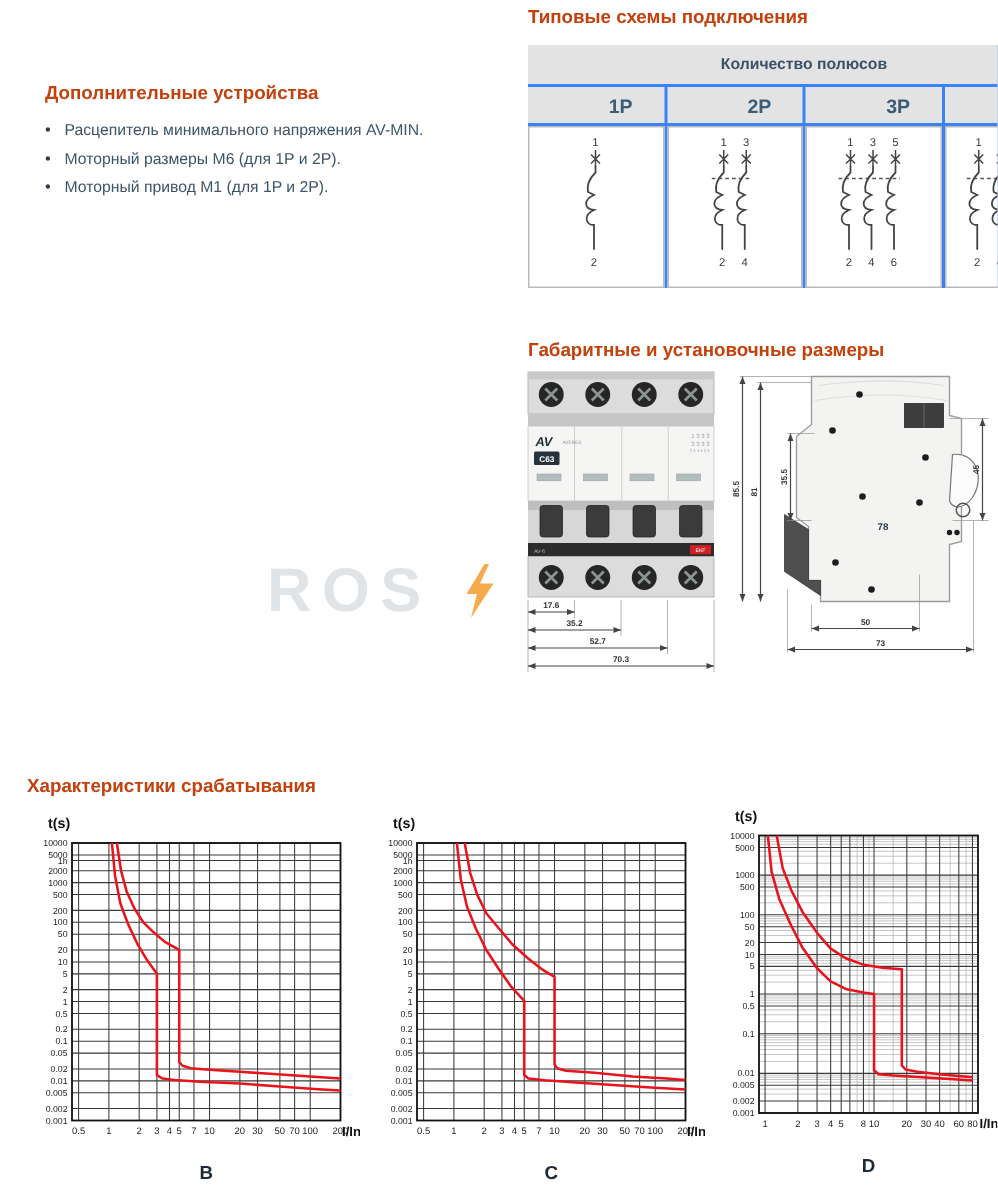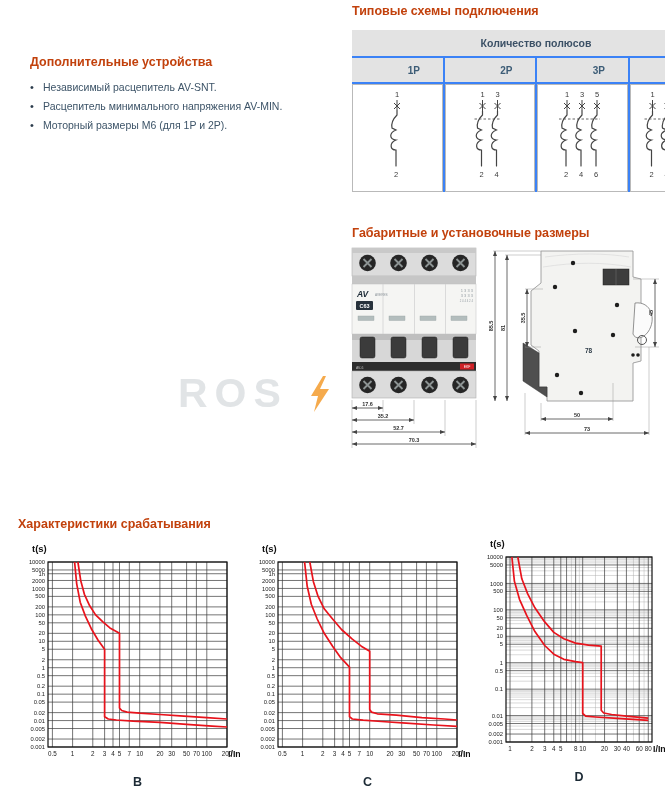--- a/index.html
+++ b/index.html
@@ -9,37 +9,37 @@
   .sec-title{font-size:12.5px;font-weight:bold;color:#c2410c;}
   
   .bullets{margin:0;padding:0;list-style:none;}
   .bullets li{font-size:10.5px;color:#3d5468;line-height:19px;padding-left:13px;position:relative;}
   .bullets li::before{content:"•";position:absolute;left:0;color:#2c3c4c;font-size:11px;}
   
   .ptable{display:grid;grid-template-columns:1fr 1fr 1fr 1fr;gap:2px;width:368px;background:#3b82f6;}
   .ptable .hdr{grid-column:1 / 5;background:#e3e3e3;height:26px;display:flex;align-items:center;justify-content:center;
                font-size:10.5px;color:#3c5166;font-weight:bold;}
   .ptable .pcell{background:#e3e3e3;height:24px;display:flex;align-items:center;justify-content:center;
-               font-size:10px;color:#3c5c76;font-weight:bold;padding-left:33px;}
+               font-size:13px;color:#3c5c76;font-weight:bold;padding-left:33px;}
   .ptable .dcell{background:#fff;border:1px solid #b9b9b9;height:106px;display:flex;align-items:center;justify-content:center;}
   svg{font-family:"Liberation Sans",sans-serif;display:block;}
   .chart{position:absolute;}
   
   .wm{position:absolute;left:178px;top:370px;display:flex;align-items:center;gap:20px;
       font-size:41px;font-weight:bold;letter-spacing:7px;color:rgba(170,178,184,0.35);z-index:9;pointer-events:none;}
 </style>
 </head>
 <body>
 
 <div class="abs" style="left:30px;top:55px;width:318px;">
   <div class="sec-title">Дополнительные устройства</div>
   <ul class="bullets" style="margin-top:9px;">
-    <li>Независимый расцепитель  AV-SNT.</li>
     <li>Расцепитель минимального напряжения AV-MIN.</li>
     <li>Моторный размеры M6 (для 1P и 2P).</li>
+    <li>Моторный привод M1 (для 1P и 2P).</li>
   </ul>
 </div>
 
 <div class="abs" style="left:352px;top:4px;">
   <div class="sec-title">Типовые схемы подключения</div>
   <div class="ptable" style="margin-top:12px;">
     <div class="hdr">Количество полюсов</div>
     <div class="pcell">1P</div>
     <div class="pcell">2P</div>
     <div class="pcell">3P</div>

